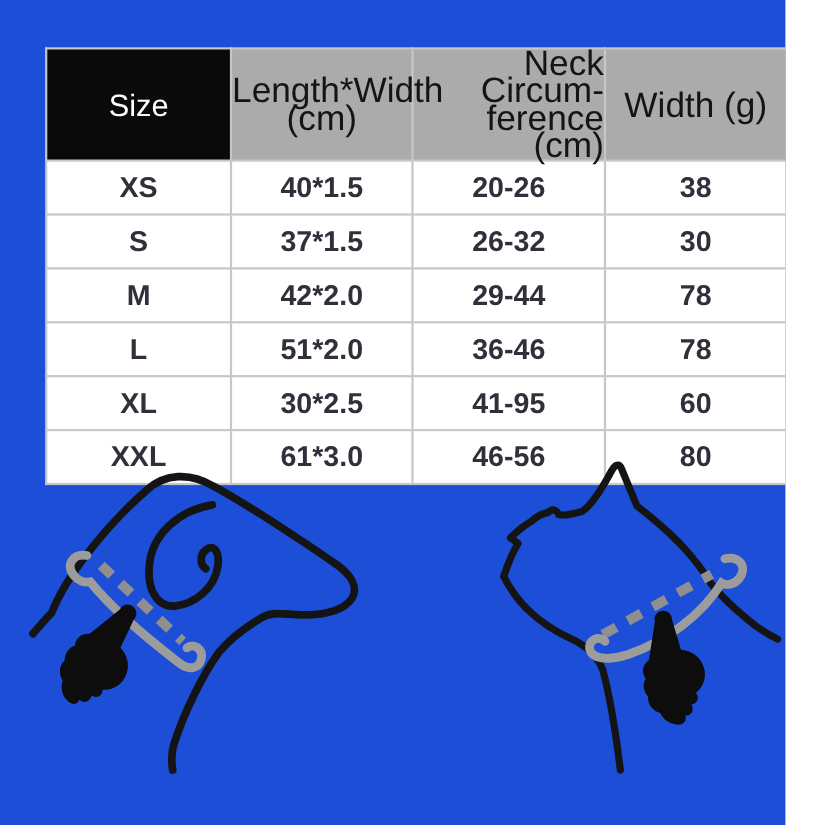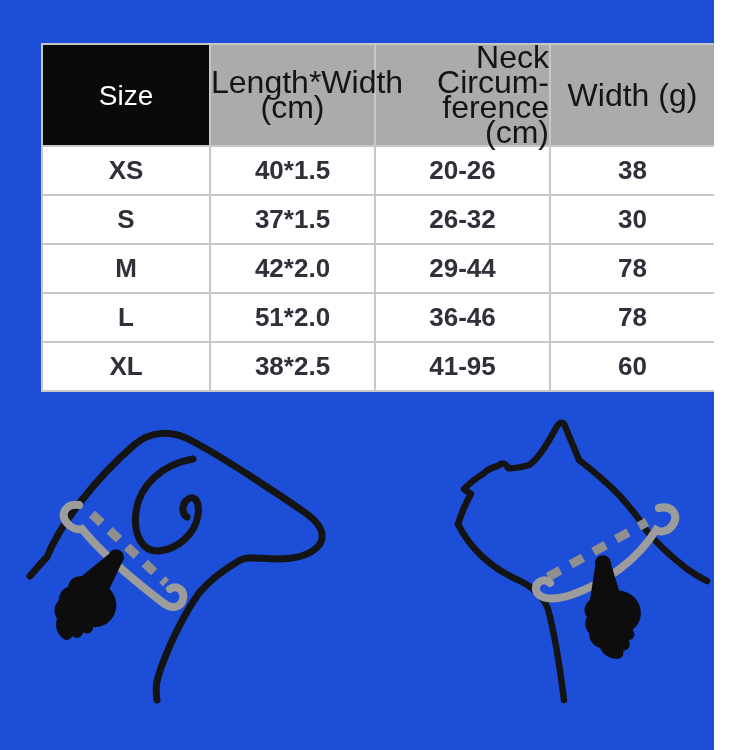--- a/index.html
+++ b/index.html
@@ -66,23 +66,29 @@
         <td>78</td>
       </tr>
       <tr>
         <td>L</td>
         <td>51*2.0</td>
         <td>36-46</td>
         <td>78</td>
       </tr>
       <tr>
         <td>XL</td>
-        <td>38*2.5</td>
+        <td>30*2.5</td>
         <td>41-95</td>
         <td>60</td>
+      </tr>
+      <tr>
+        <td>XXL</td>
+        <td>61*3.0</td>
+        <td>46-56</td>
+        <td>80</td>
       </tr>
     </tbody>
   </table>
 
   <div class="illustration">
     <svg width="750" height="350" viewBox="0 400 750 350">
       <defs>
         <path id="hand" d="M 6,0 C 12,1 15,6 14,12 L 18,46 C 29,49 37,57 39,67 C 42,79 36,91 26,96 C 29,102 26,108 19,108 C 21,115 17,120 10,119 C 11,125 6,129 -1,127 C -9,125 -15,119 -17,111 C -25,107 -29,99 -27,91 C -31,84 -31,76 -26,71 C -30,63 -27,55 -19,51 L -5,10 C -6,4 0,-1 6,0 Z"></path>
       </defs>
 

